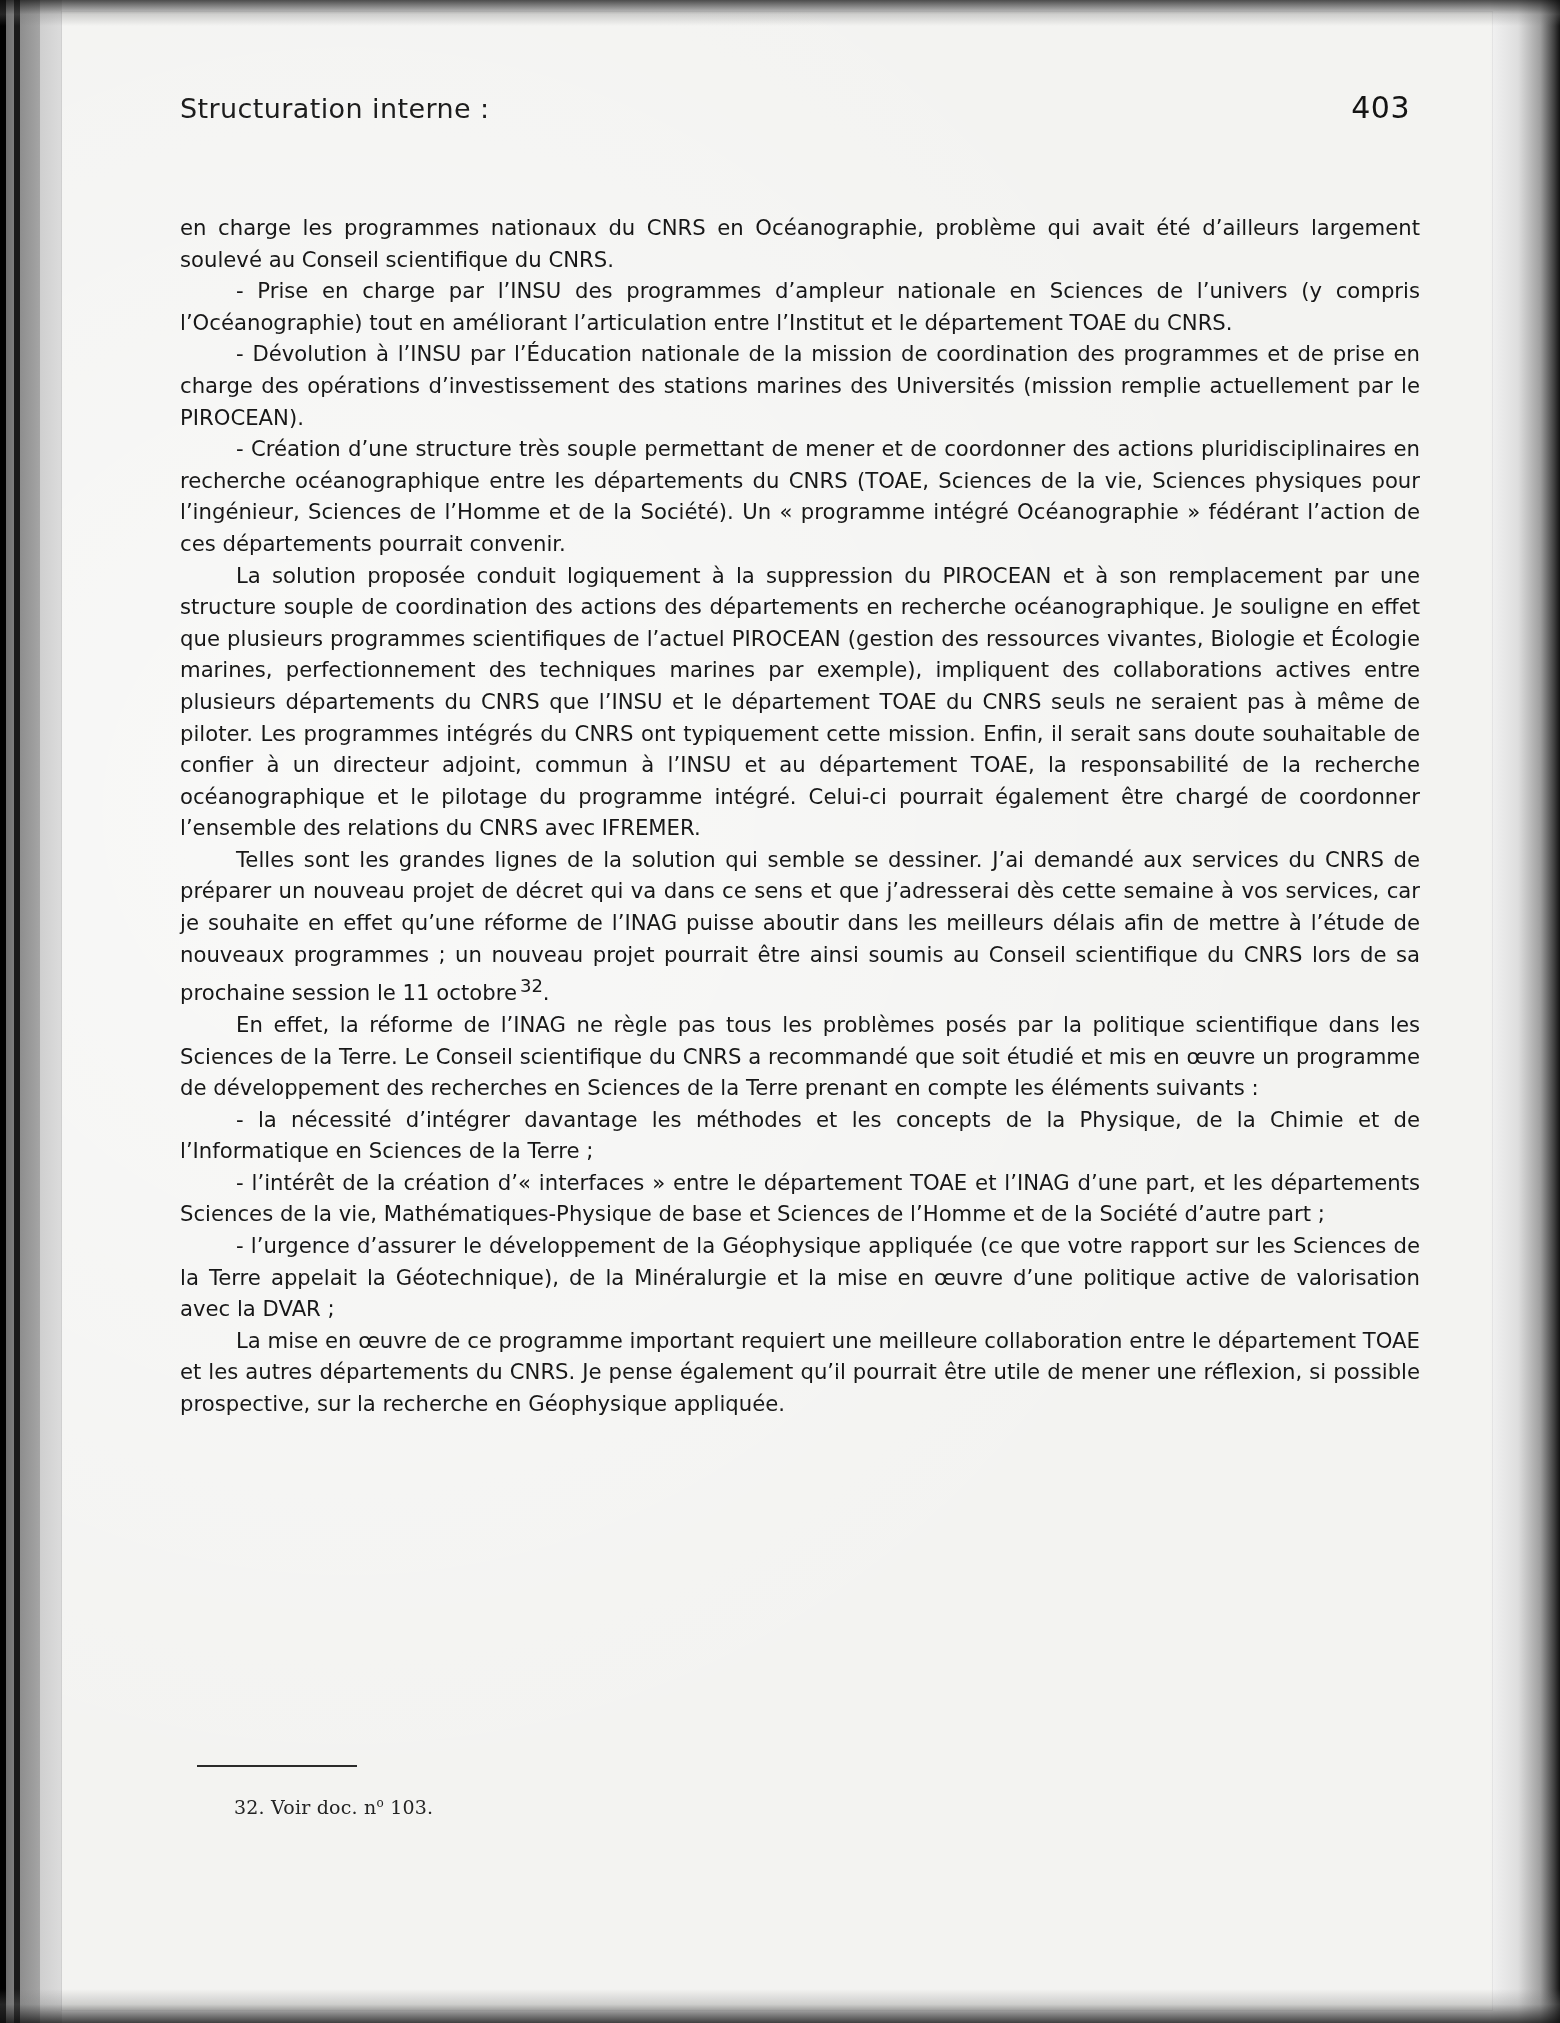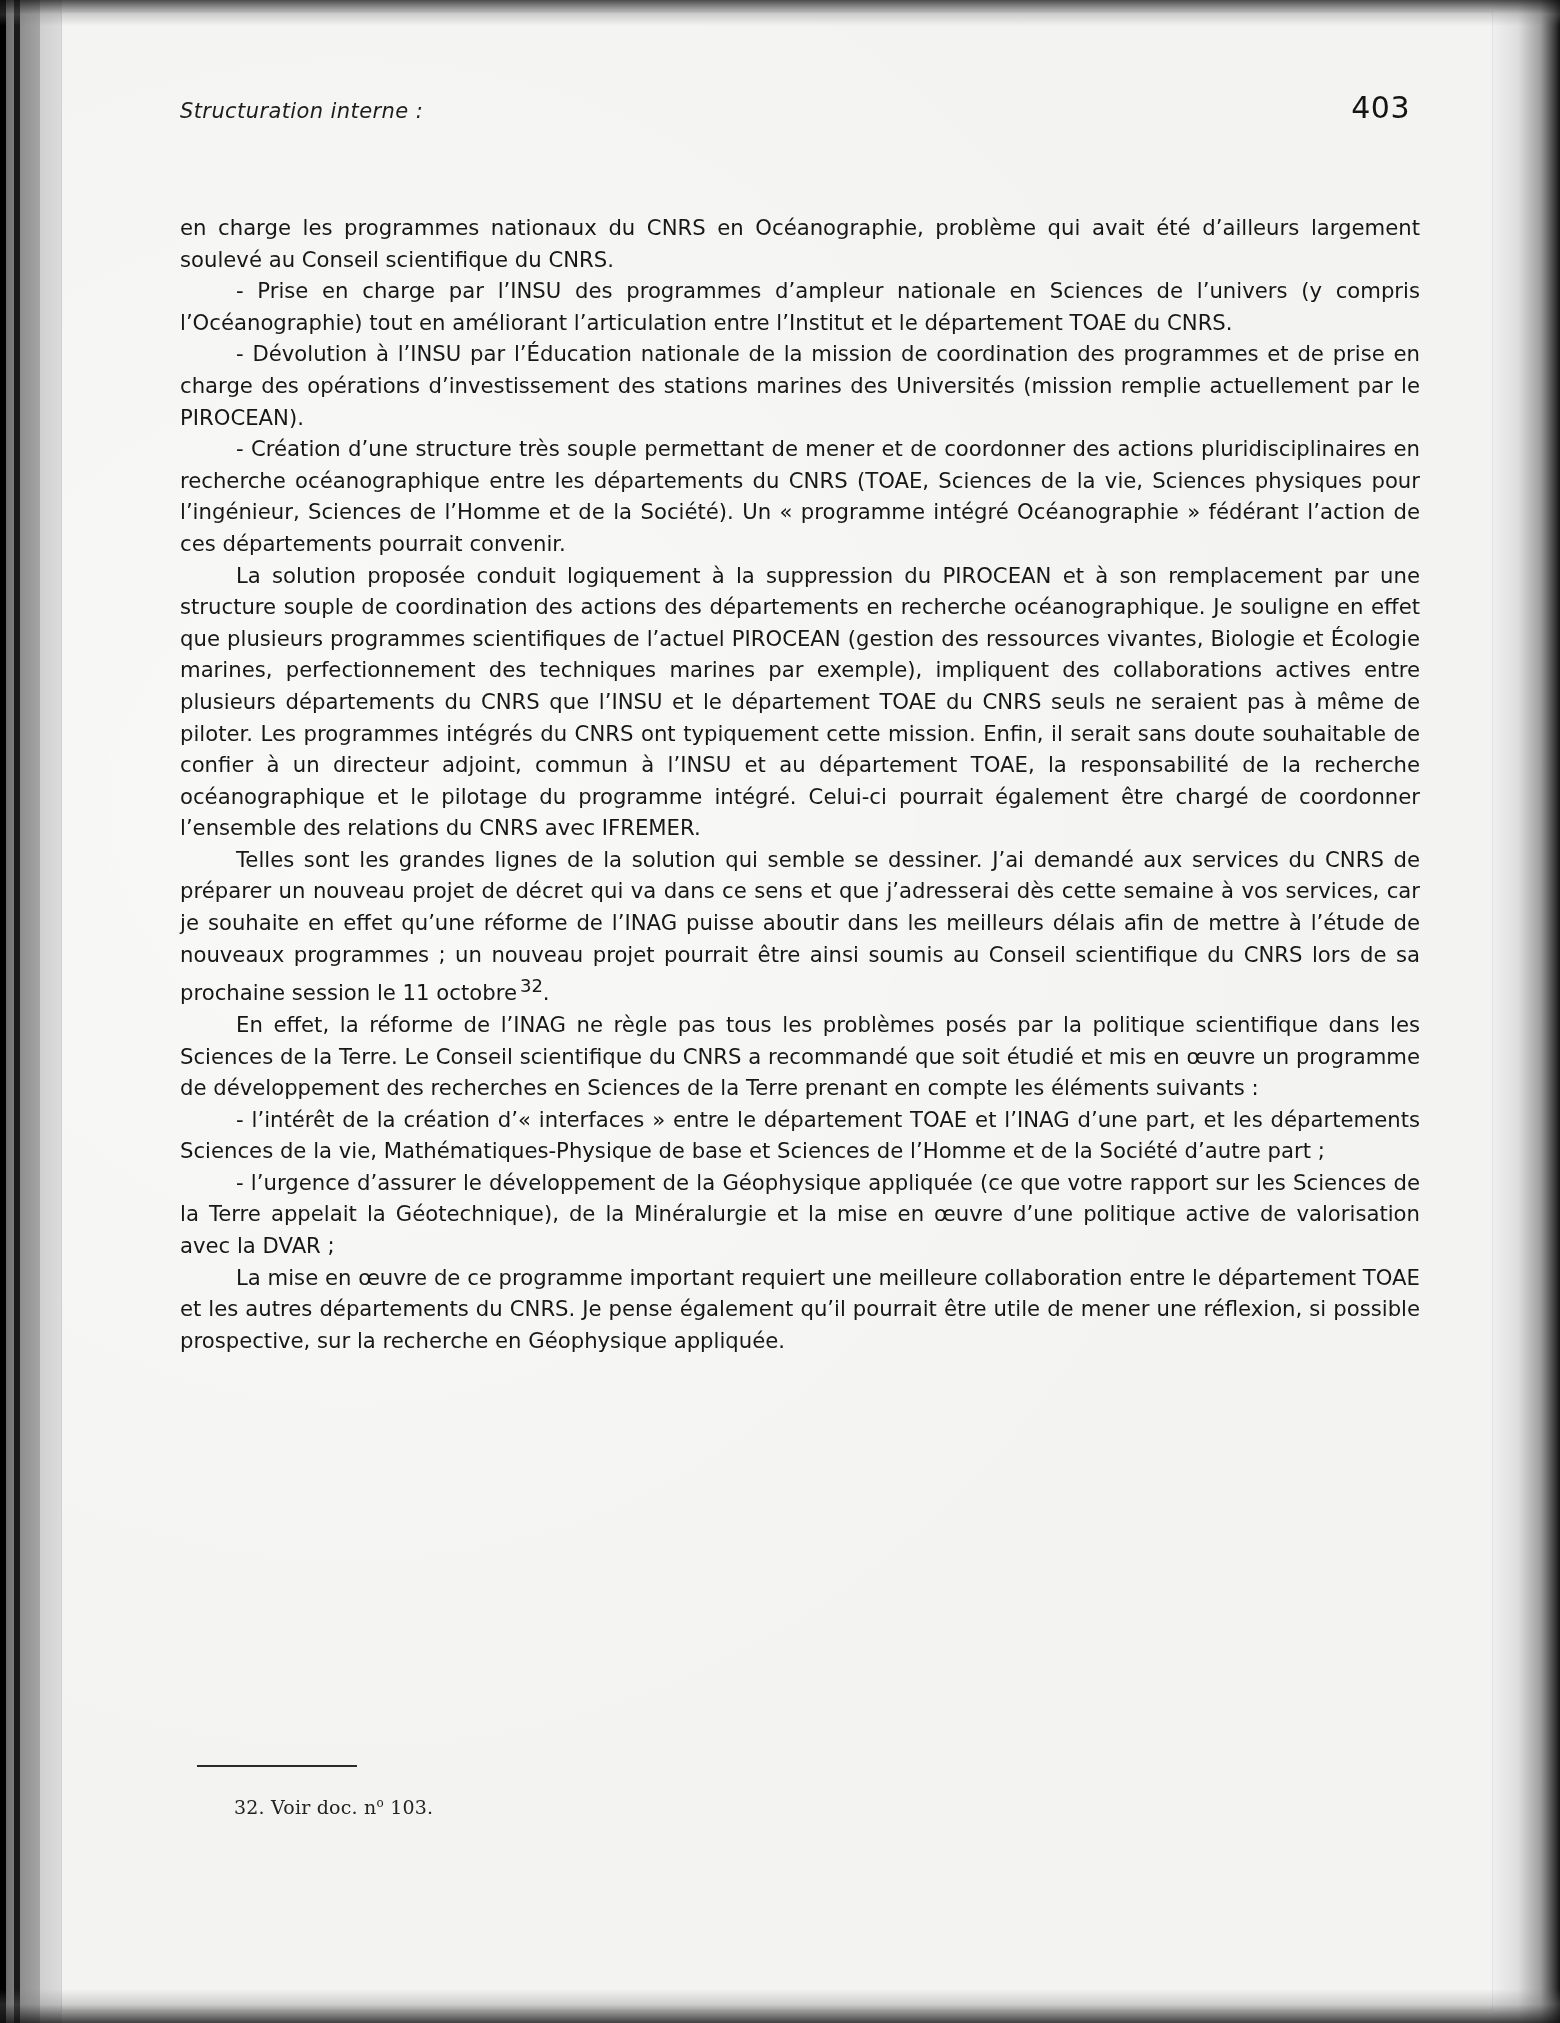--- a/index.html
+++ b/index.html
@@ -82,22 +82,21 @@
     position: absolute;
     left: 118px;
     top: 78px;
     width: 1230px;
     display: flex;
     align-items: baseline;
     justify-content: space-between;
   }
   .running-title {
     font-family: "DejaVu Sans", sans-serif;
-    font-style: italic;
-    font-size: 21px;
+    font-size: 27px;
     color: #1d1d1d;
     letter-spacing: 0.4px;
   }
   .page-number {
     font-family: "DejaVu Sans", sans-serif;
     font-size: 30px;
     color: #141414;
     letter-spacing: 0.5px;
   }
 
@@ -167,20 +166,21 @@
     </div>
 
     <div class="body-text">
       <p>en charge les programmes nationaux du CNRS en Océanographie, problème qui avait été d’ailleurs largement soulevé au Conseil scientifique du CNRS.</p>
       <p class="dash">- Prise en charge par l’INSU des programmes d’ampleur nationale en Sciences de l’univers (y compris l’Océanographie) tout en améliorant l’articulation entre l’Institut et le département TOAE du CNRS.</p>
       <p class="dash">- Dévolution à l’INSU par l’Éducation nationale de la mission de coordination des programmes et de prise en charge des opérations d’investissement des stations marines des Universités (mission remplie actuellement par le PIROCEAN).</p>
       <p class="dash">- Création d’une structure très souple permettant de mener et de coordonner des actions pluridisciplinaires en recherche océanographique entre les départements du CNRS (TOAE, Sciences de la vie, Sciences physiques pour l’ingénieur, Sciences de l’Homme et de la Société). Un « programme intégré Océanographie » fédérant l’action de ces départements pourrait convenir.</p>
       <p class="indent">La solution proposée conduit logiquement à la suppression du PIROCEAN et à son remplacement par une structure souple de coordination des actions des départements en recherche océanographique. Je souligne en effet que plusieurs programmes scientifiques de l’actuel PIROCEAN (gestion des ressources vivantes, Biologie et Écologie marines, perfectionnement des techniques marines par exemple), impliquent des collaborations actives entre plusieurs départements du CNRS que l’INSU et le département TOAE du CNRS seuls ne seraient pas à même de piloter. Les programmes intégrés du CNRS ont typiquement cette mission. Enfin, il serait sans doute souhaitable de confier à un directeur adjoint, commun à l’INSU et au département TOAE, la responsabilité de la recherche océanographique et le pilotage du programme intégré. Celui-ci pourrait également être chargé de coordonner l’ensemble des relations du CNRS avec IFREMER.</p>
       <p class="indent"><span>Telles sont les grandes lignes de la solution qui semble se dessiner. J’ai demandé aux services du CNRS de préparer un nouveau projet de décret qui va dans ce sens et que j’adresserai dès cette semaine à vos services, car je souhaite en effet qu’une réforme de l’INAG puisse aboutir dans les meilleurs délais afin de mettre à l’étude de nouveaux programmes ; un nouveau projet pourrait être ainsi soumis au Conseil scientifique du CNRS lors de sa prochaine session le 11 octobre</span><sup class="note-ref">32</sup><span>.</span></p>
       <p class="indent">En effet, la réforme de l’INAG ne règle pas tous les problèmes posés par la politique scientifique dans les Sciences de la Terre. Le Conseil scientifique du CNRS a recommandé que soit étudié et mis en œuvre un programme de développement des recherches en Sciences de la Terre prenant en compte les éléments suivants :</p>
+      <p class="dash">- la nécessité d’intégrer davantage les méthodes et les concepts de la Physique, de la Chimie et de l’Informatique en Sciences de la Terre ;</p>
       <p class="dash">- l’intérêt de la création d’« interfaces » entre le département TOAE et l’INAG d’une part, et les départements Sciences de la vie, Mathématiques-Physique de base et Sciences de l’Homme et de la Société d’autre part ;</p>
       <p class="dash">- l’urgence d’assurer le développement de la Géophysique appliquée (ce que votre rapport sur les Sciences de la Terre appelait la Géotechnique), de la Minéralurgie et la mise en œuvre d’une politique active de valorisation avec la DVAR ;</p>
       <p class="indent">La mise en œuvre de ce programme important requiert une meilleure collaboration entre le département TOAE et les autres départements du CNRS. Je pense également qu’il pourrait être utile de mener une réflexion, si possible prospective, sur la recherche en Géophysique appliquée.</p>
     </div>
 
     <div class="footnote-rule"></div>
     <div class="footnote">
       <span>32.</span>
       <span>Voir doc. n<sup>o</sup> 103.</span>
     </div>

